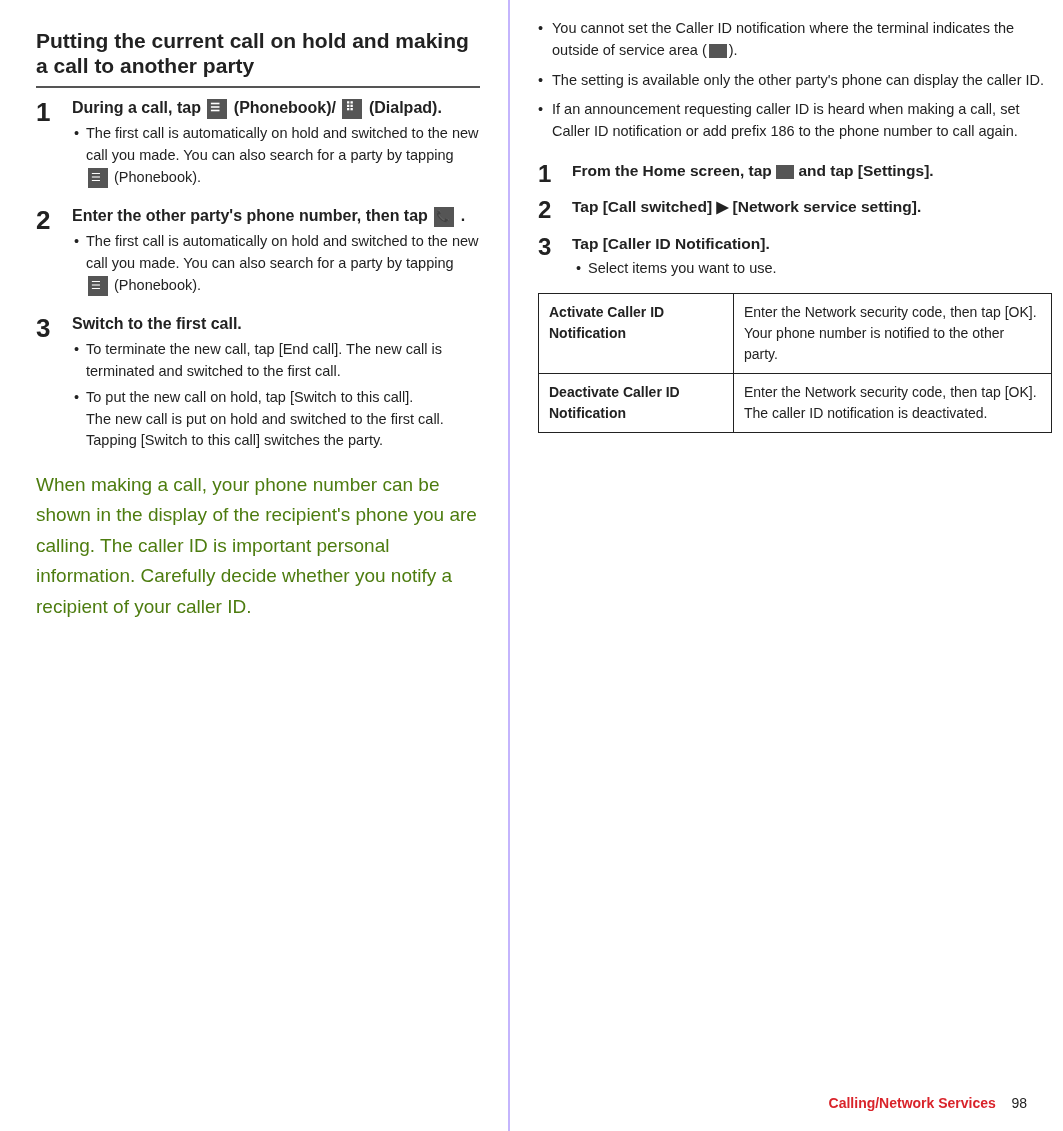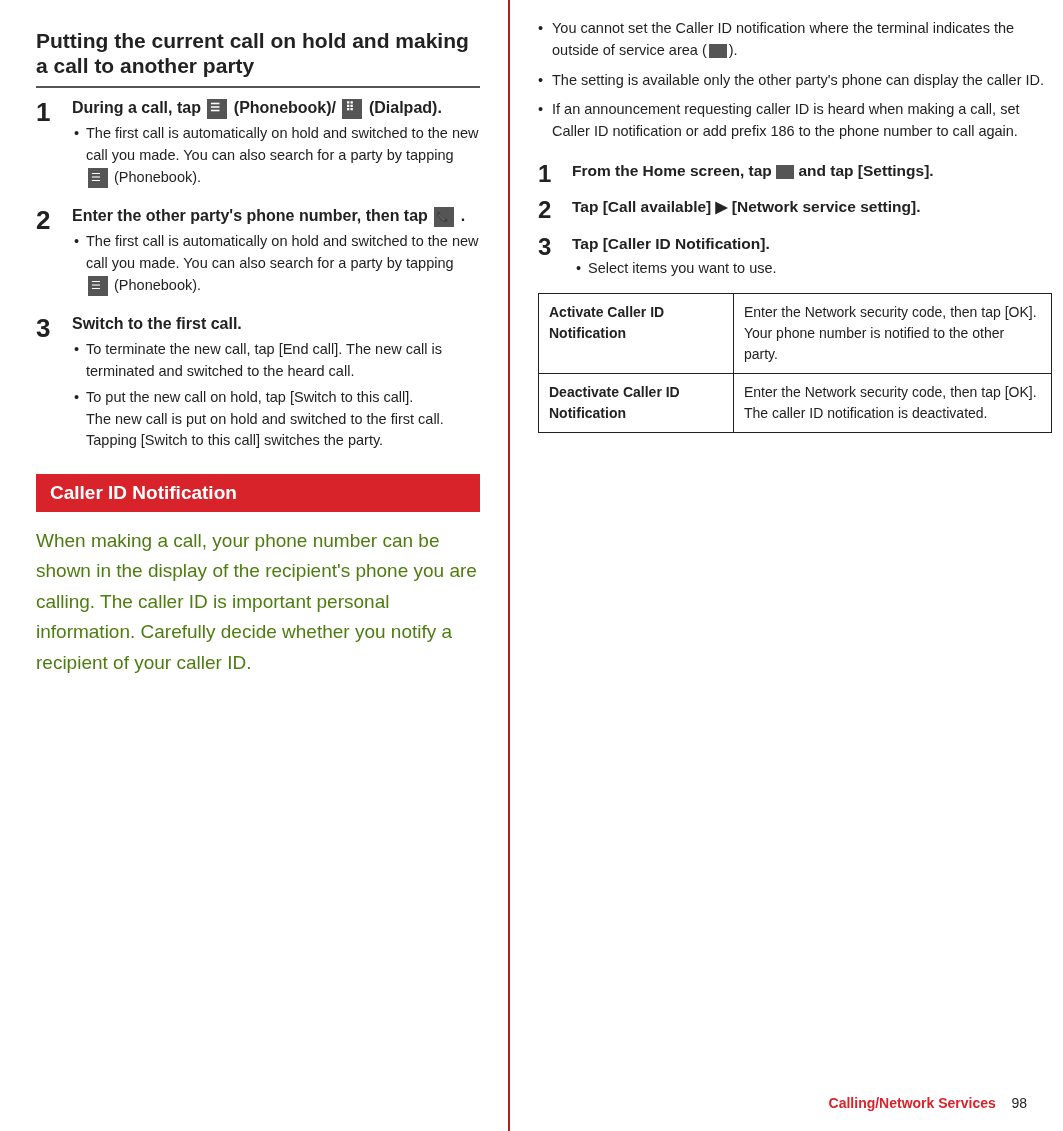--- a/index.html
+++ b/index.html
@@ -10,21 +10,21 @@
       font-family: Arial, sans-serif;
       font-size: 15px;
       color: #222;
       display: flex;
       flex-direction: row;
     }
 
     .left-column {
       width: 510px;
       padding: 28px 28px 20px 36px;
-      border-right: 2px solid #b91c1c;
+      border-right: 2px solid #c4b5fd;
     }
 
     .right-column {
       flex: 1;
       padding: 18px 11px 20px 28px;
     }
 
     .section-title {
       font-size: 21px;
       font-weight: 900;
@@ -289,27 +289,26 @@
         <li>The first call is automatically on hold and switched to the new call you made. You can also search for a party by tapping <span class="icon-phonebook"></span> (Phonebook).</li>
       </ul>
     </div>
   </div>
 
   <div class="step">
     <div class="step-number">3</div>
     <div class="step-content">
       <div class="step-heading">Switch to the first call.</div>
       <ul class="bullet-list">
-        <li>To terminate the new call, tap [End call]. The new call is terminated and switched to the heard call.</li>
+        <li>To terminate the new call, tap [End call]. The new call is terminated and switched to the first call.</li>
         <li>To put the new call on hold, tap [Switch to this call].<br>The new call is put on hold and switched to the first call. Tapping [Switch to this call] switches the party.</li>
       </ul>
     </div>
   </div>
 
-  <div class="caller-id-section">Caller ID Notification</div>
 
   <div class="caller-id-body">When making a call, your phone number can be shown in the display of the recipient's phone you are calling. The caller ID is important personal information. Carefully decide whether you notify a recipient of your caller ID.</div>
 
 </div>
 
 <div class="right-column" style="position:relative;">
 
   <ul class="right-bullets">
     <li>You cannot set the Caller ID notification where the terminal indicates the outside of service area (<span class="icon-signal"></span>).</li>
     <li>The setting is available only the other party's phone can display the caller ID.</li>
@@ -321,21 +320,21 @@
     <div class="right-step-content">
       <div class="right-step-heading">
         From the Home screen, tap <span style="display:inline-block;width:18px;height:14px;background:#555;vertical-align:middle;"></span> and tap [Settings].
       </div>
     </div>
   </div>
 
   <div class="right-step">
     <div class="right-step-number">2</div>
     <div class="right-step-content">
-      <div class="right-step-heading">Tap [Call available] ▶ [Network service setting].</div>
+      <div class="right-step-heading">Tap [Call switched] ▶ [Network service setting].</div>
     </div>
   </div>
 
   <div class="right-step">
     <div class="right-step-number">3</div>
     <div class="right-step-content">
       <div class="right-step-heading">Tap [Caller ID Notification].</div>
       <div class="sub-bullet">Select items you want to use.</div>
     </div>
   </div>

